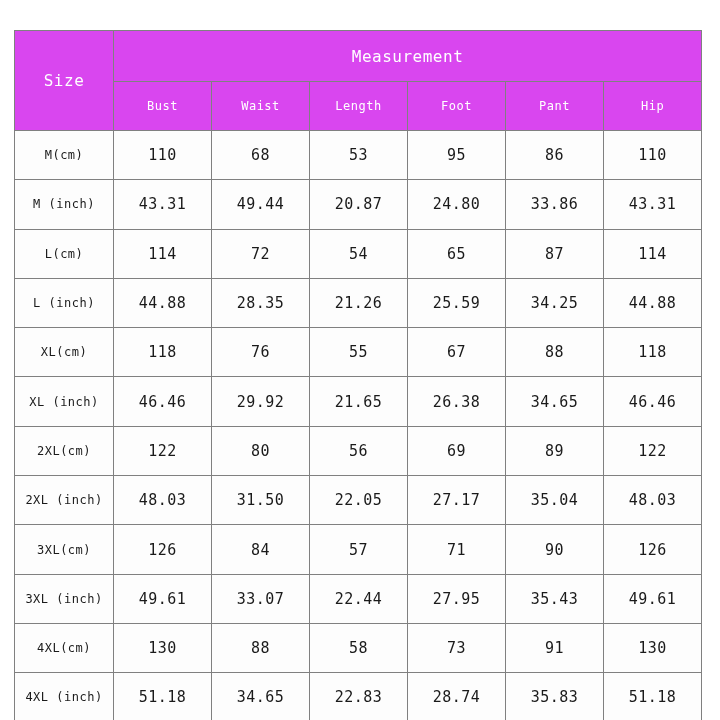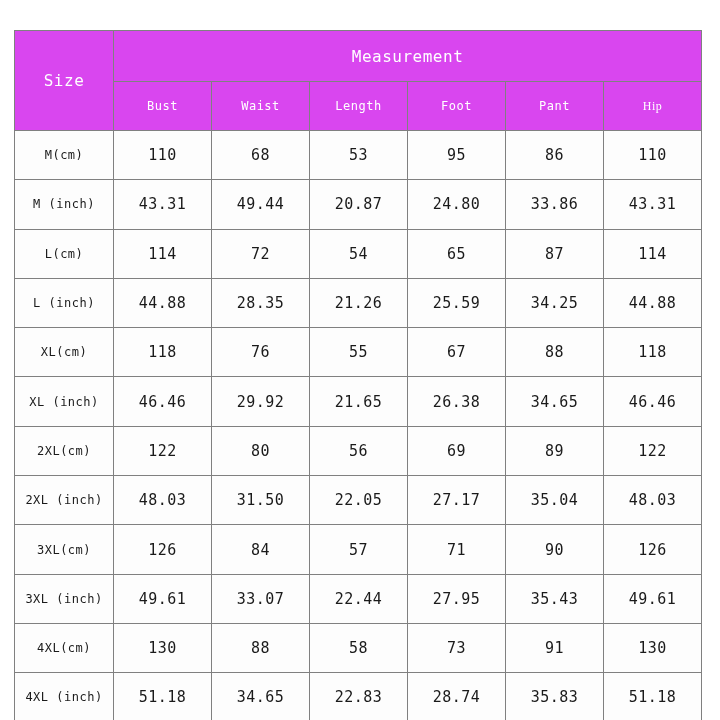--- a/index.html
+++ b/index.html
@@ -56,21 +56,21 @@
     height: 50px;
     font-size: 16px;
   }
   th.hdr-sub {
     height: 48px;
     font-size: 12px;
   }
   
   th.hdr-size { border-left-color: #808080; border-top-color: #808080; margin-top: 35px; }
   th.hdr-measurement { border-top-color: #808080; border-right-color: #808080; }
-  th.hdr-sub.last { border-right-color: #808080; font-family: Liberation Serif, serif; }
+  th.hdr-sub.last { border-right-color: #808080; }
 
   
   tbody td {
     height: 48.3px;
     font-size: 15px;
     color: #1a1a1a;
     background: #fdfdfd;
     letter-spacing: 0.5px;
   }
   tbody td.size-cell {

